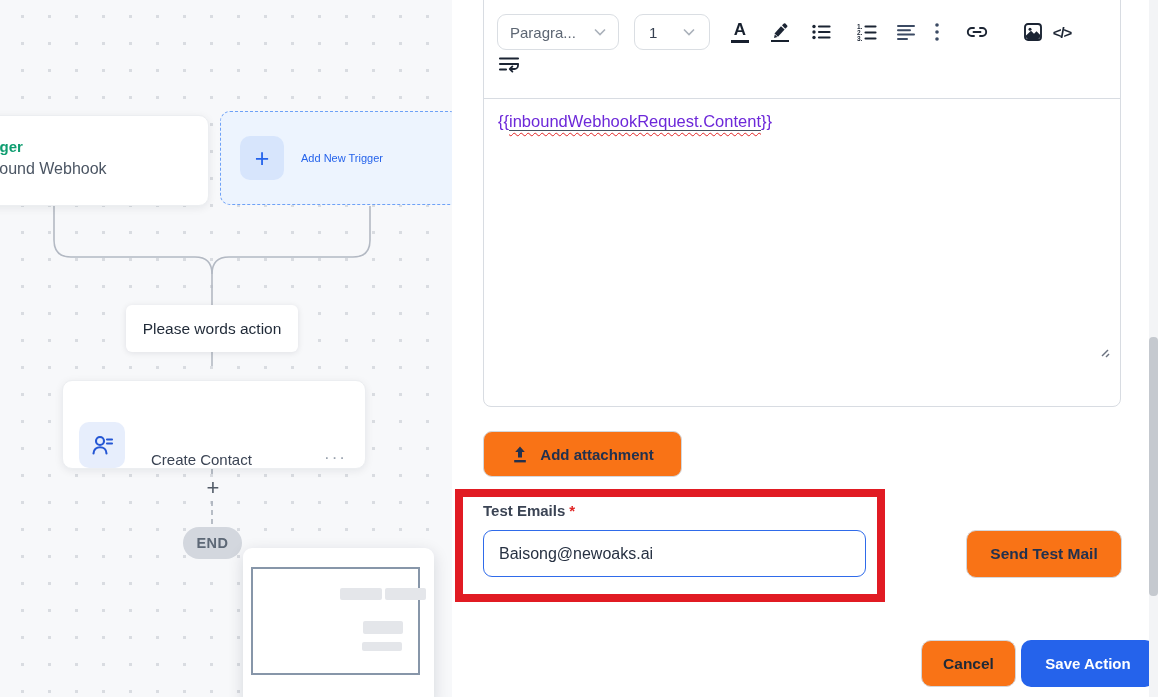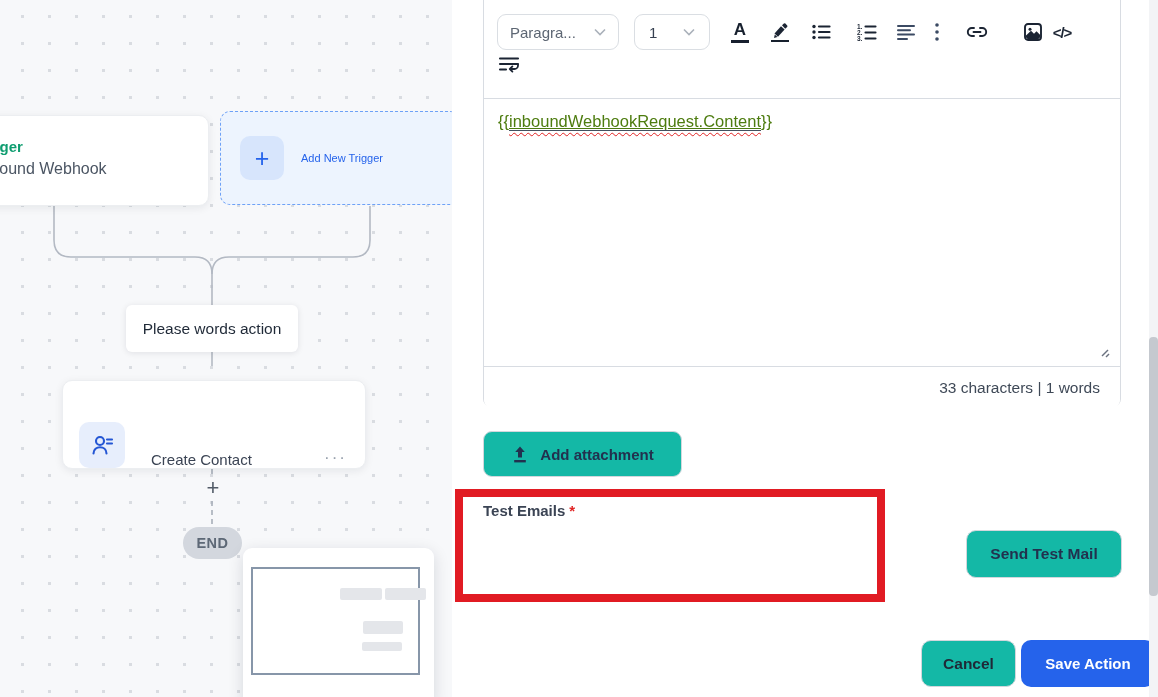--- a/index.html
+++ b/index.html
@@ -65,28 +65,28 @@
   .pill-size .pill-text{color:#374151;}
   .tb-btn{position:absolute;top:27px;width:26px;height:28px;display:flex;flex-direction:column;
     align-items:center;justify-content:center;cursor:pointer;}
   .tb-A{font-size:17px;font-weight:700;color:#17202e;line-height:17px;}
   .tb-underbar{width:18px;height:2.6px;background:#17202e;margin-top:2px;}
   .code-glyph{font-size:15px;font-weight:700;color:#1b2433;letter-spacing:-1px;}
   .tb-row2{position:absolute;left:13px;top:62px;width:24px;height:22px;cursor:pointer;
     display:flex;align-items:center;justify-content:center;}
   .ed-divider{position:absolute;left:0;right:0;top:107px;border-top:1px solid #d8dce2;}
   .ed-content{position:absolute;left:0;right:0;top:108px;height:267px;cursor:text;}
-  .ed-text{position:absolute;left:14px;top:13px;font-size:16.5px;color:#4d7c0f;text-decoration:underline;}
+  .ed-text{position:absolute;left:14px;top:13px;font-size:16.5px;color:#6d28d9;}
   .tok{text-decoration:underline;text-decoration-color:#42505f;text-decoration-thickness:1px;text-underline-offset:3px;}
   .tok-wavy{text-decoration:underline wavy #e02424;text-decoration-thickness:1px;text-underline-offset:5px;}
   .resize-grip{position:absolute;right:8px;bottom:6px;width:14px;height:14px;cursor:nwse-resize;}
   .ed-footer{position:absolute;left:0;right:0;top:375px;height:41px;border-top:1px solid #d8dce2;
     border-radius:0 0 8px 8px;background:#fff;}
   .ed-stats{position:absolute;right:20px;top:0;line-height:41px;font-size:15.5px;color:#3f4957;}
-  .btn{display:flex;align-items:center;justify-content:center;background:#14b8a6;border:1px solid #d3d7dc;
+  .btn{display:flex;align-items:center;justify-content:center;background:#f97316;border:1px solid #d3d7dc;
     border-radius:9px;box-sizing:border-box;cursor:pointer;font-weight:600;color:#22314e;}
   .attach-btn{position:absolute;left:31px;top:431px;width:199px;height:46px;font-size:15px;gap:11px;}
   .field-label{position:absolute;left:31px;top:502px;font-size:15px;font-weight:600;color:#3b4454;}
   .req{color:#e02424;margin-left:4px;}
   .email-input{position:absolute;left:31px;top:530px;width:383px;height:47px;border:1.6px solid #2f6bea;
     border-radius:9px;box-sizing:border-box;padding:0 15px;font-size:16px;color:#273142;outline:none;
     font-family:"Liberation Sans","DejaVu Sans",sans-serif;background:#fff;}
   .red-annotation{position:absolute;left:3px;top:489px;width:430px;height:113px;border:8px solid #e11b23;
     box-sizing:border-box;pointer-events:none;z-index:30;}
   .send-btn{position:absolute;left:514px;top:530px;width:156px;height:48px;border-radius:10px;font-size:15.5px;}
@@ -250,34 +250,32 @@
     <div class="ed-divider"></div>
 
     <div class="ed-content">
       <div class="ed-text"><span>{{</span><span class="tok"><span class="tok-wavy">inboundWebhookRequest.Content</span></span><span>}}</span></div>
       <svg class="resize-grip" width="14" height="14" viewBox="0 0 14 14">
         <line x1="4" y1="10" x2="10" y2="4" stroke="#6b7280" stroke-width="1.4"></line>
         <line x1="8" y1="11" x2="11" y2="8" stroke="#6b7280" stroke-width="1.4"></line>
       </svg>
     </div>
 
-    <div class="ed-footer">
-      <span class="ed-stats">33 characters | 1 words</span>
-    </div>
   </div>
 
   <div class="btn attach-btn">
     <svg width="18" height="19" viewBox="0 0 18 19">
       <path d="M9 1.5 L13.8 7 H11 V12.5 H7 V7 H4.2 Z" fill="#22314e"></path>
       <rect x="3.2" y="15" width="11.6" height="2.4" fill="#22314e"></rect>
     </svg>
     <span>Add attachment</span>
   </div>
 
   <div class="field-label"><span>Test Emails</span><span class="req">*</span></div>
+  <input class="email-input" type="text" value="Baisong@newoaks.ai" style="">
 
   <div class="red-annotation"></div>
 
   <div class="btn cancel-btn">
       <span>Cancel</span>
     </div>
 
   <div class="btn send-btn">
       <span>Send Test Mail</span>
     </div>

